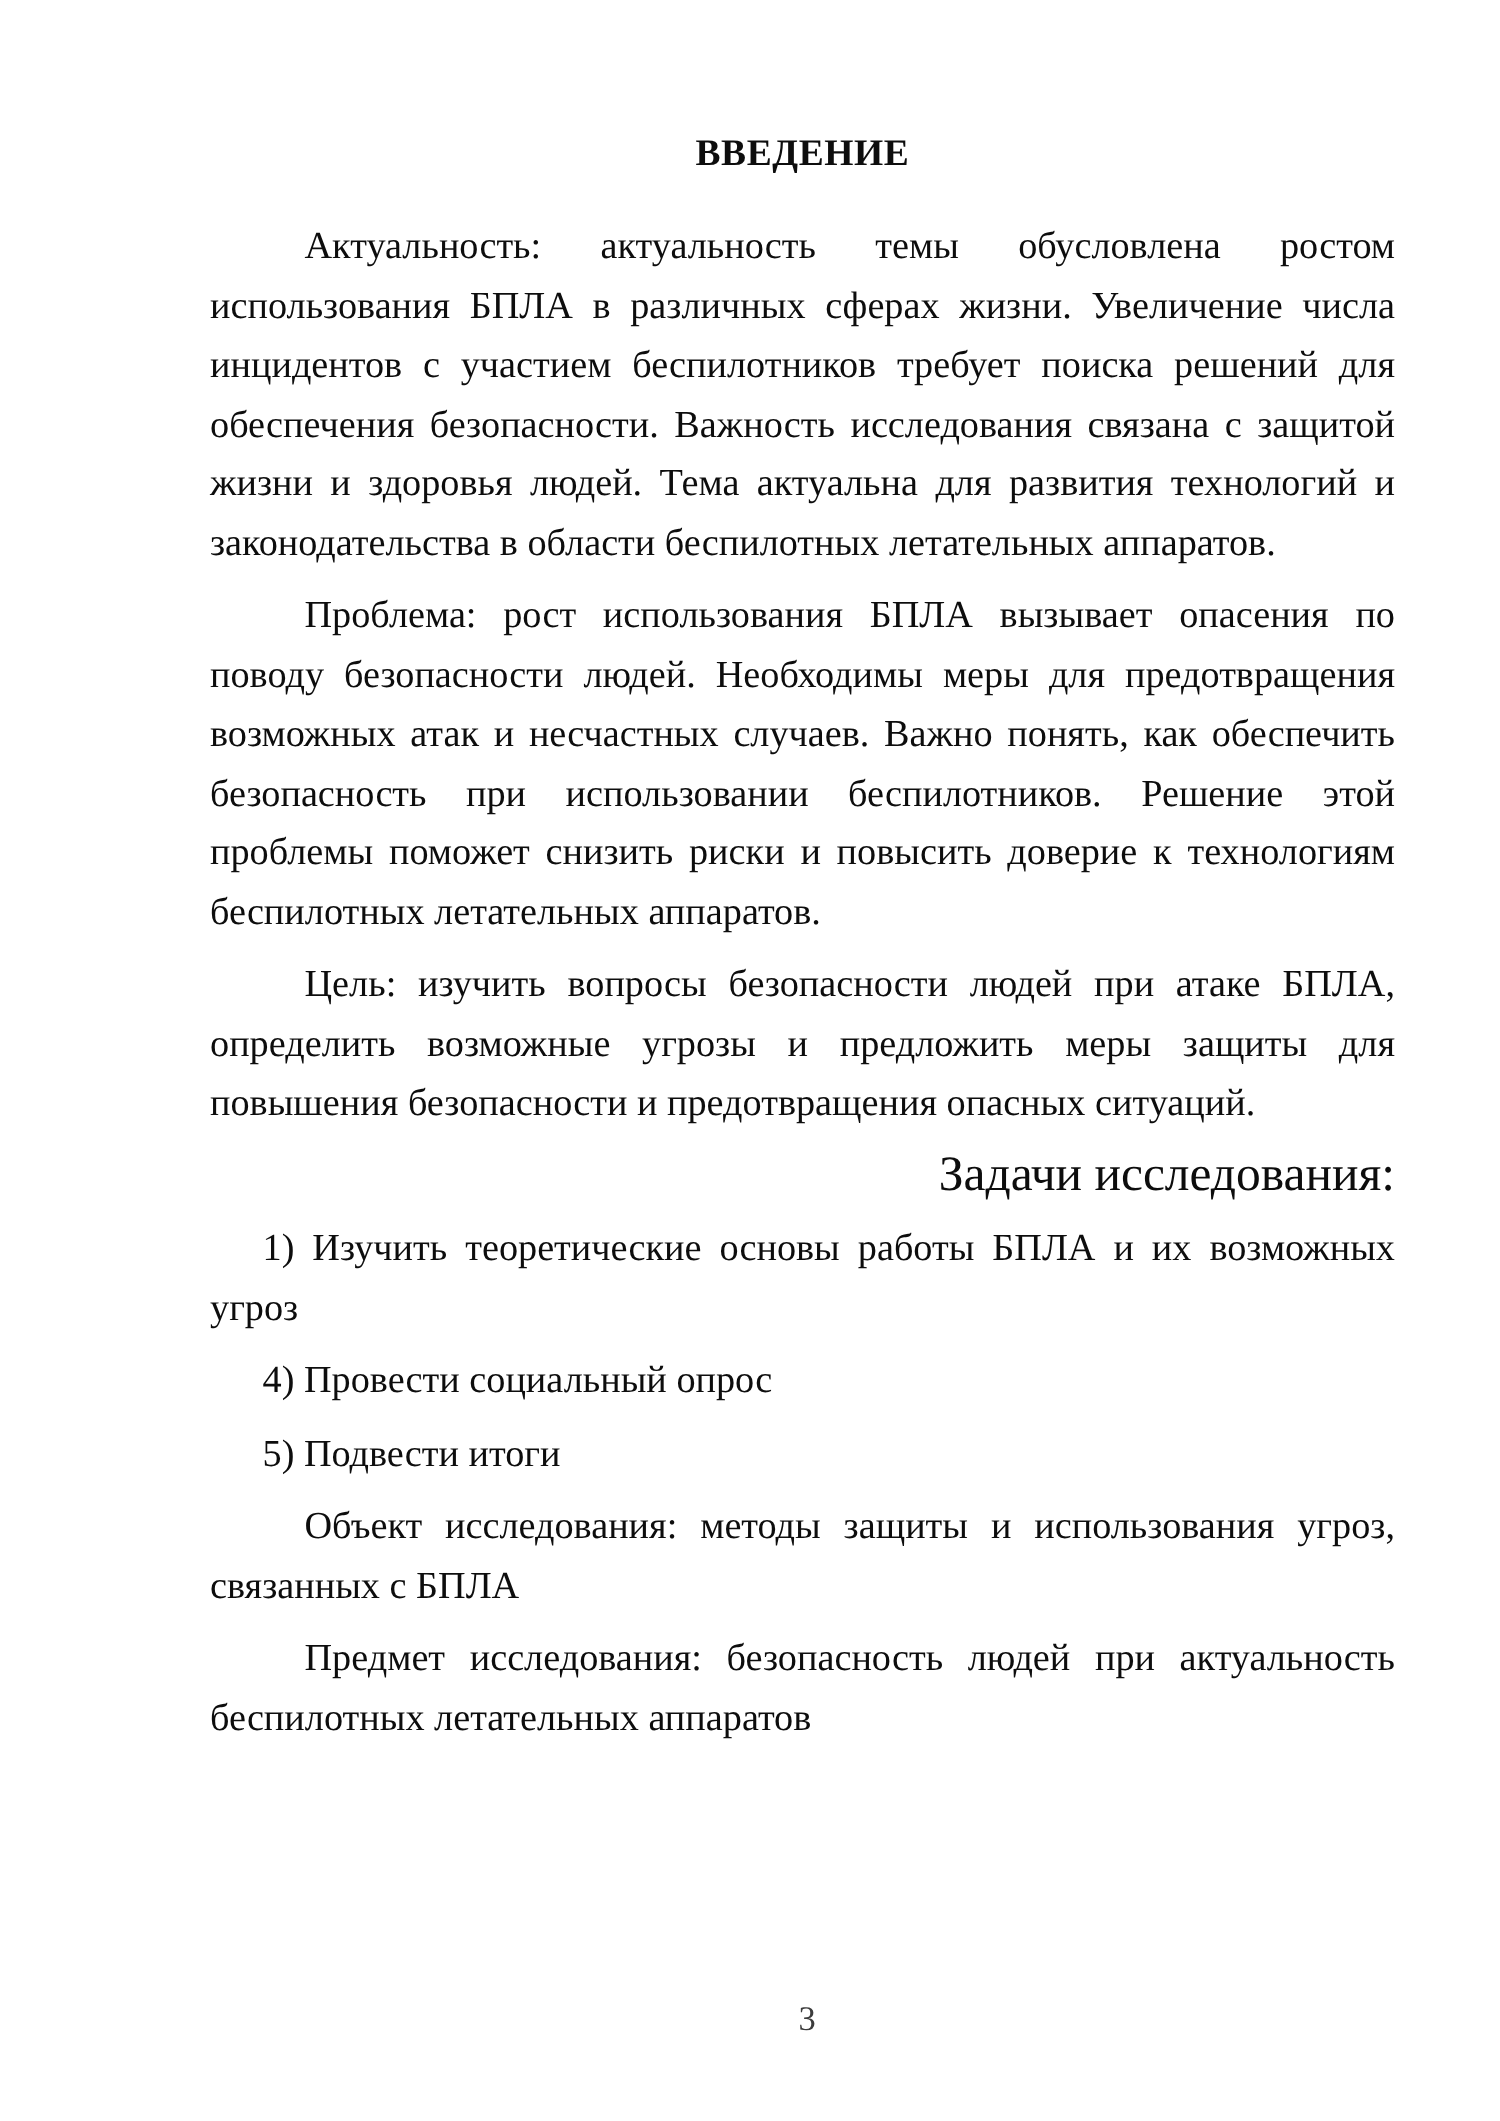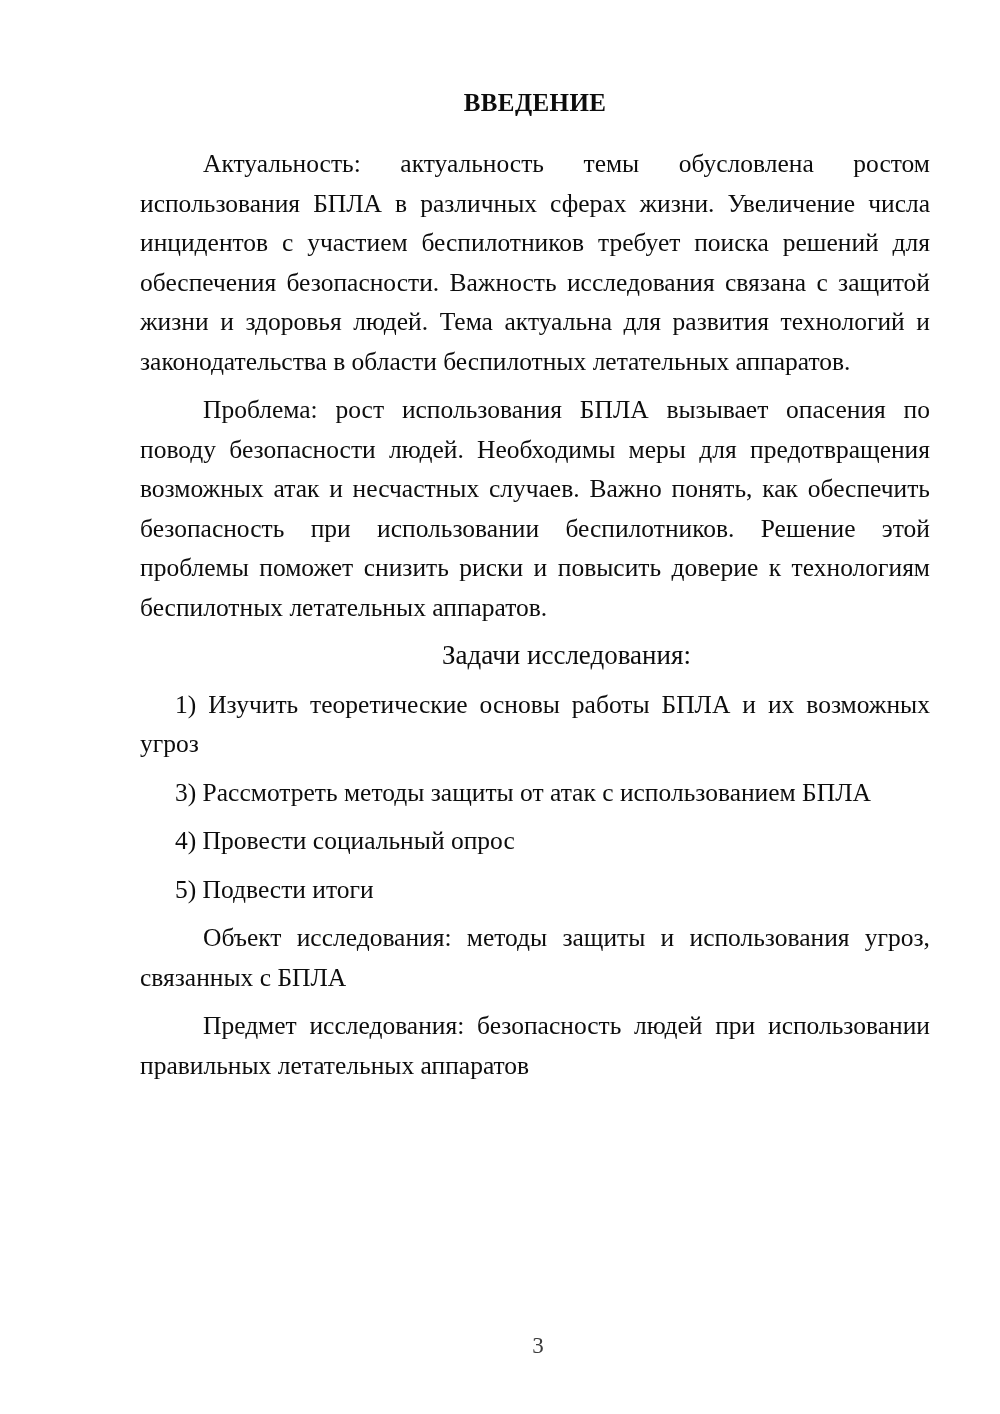--- a/index.html
+++ b/index.html
@@ -48,23 +48,23 @@
     font-size: 25.5px;
     line-height: 39.5px;
     text-align: justify;
     text-justify: inter-word;
     margin: 5px 0 9px 0;
     text-indent: 63px;
     hyphens: none;
   }
 
   p.plain-par {
-    font-size: 27px;
+    font-size: 33px;
     line-height: 39.5px;
-    text-align: center;
+    text-align: right;
     margin: 0 0 9px 0;
     text-indent: 63px;
     font-family: Liberation Serif, serif;
   }
 
   ol.task-list {
     list-style: none;
     margin: 0;
     padding: 0;
   }
@@ -101,31 +101,31 @@
 
 <div class="page">
   <div class="content">
 
     <h1 class="doc-heading">ВВЕДЕНИЕ</h1>
 
     <p class="body-par">Актуальность: актуальность темы обусловлена ростом использования БПЛА в различных сферах жизни. Увеличение числа инцидентов с участием беспилотников требует поиска решений для обеспечения безопасности. Важность исследования связана с защитой жизни и здоровья людей. Тема актуальна для развития технологий и законодательства в области беспилотных летательных аппаратов.</p>
 
     <p class="body-par">Проблема: рост использования БПЛА вызывает опасения по поводу безопасности людей. Необходимы меры для предотвращения возможных атак и несчастных случаев. Важно понять, как обеспечить безопасность при использовании беспилотников. Решение этой проблемы поможет снизить риски и повысить доверие к технологиям беспилотных летательных аппаратов.</p>
 
+    <p class="body-par">Цель: изучить вопросы безопасности людей при атаке БПЛА, определить возможные угрозы и предложить меры защиты для повышения безопасности и предотвращения опасных ситуаций.</p>
 
     <p class="plain-par">Задачи исследования:</p>
 
     <ol class="task-list">
       <li class="task-item">1)  Изучить теоретические основы работы БПЛА и их возможных угроз</li>
-      <li class="task-item short">3) Рассмотреть методы защиты от атак с использованием БПЛА</li>
       <li class="task-item short">4) Провести социальный опрос</li>
       <li class="task-item short">5) Подвести итоги</li>
     </ol>
 
     <p class="body-par">Объект исследования: методы защиты и использования угроз, связанных с БПЛА</p>
 
-    <p class="body-par">Предмет исследования: безопасность людей при использовании правильных летательных аппаратов</p>
+    <p class="body-par">Предмет исследования: безопасность людей при актуальность беспилотных летательных аппаратов</p>
 
 
   </div>
 
   <div class="page-number">3</div>
 </div>
 
 </body></html>

